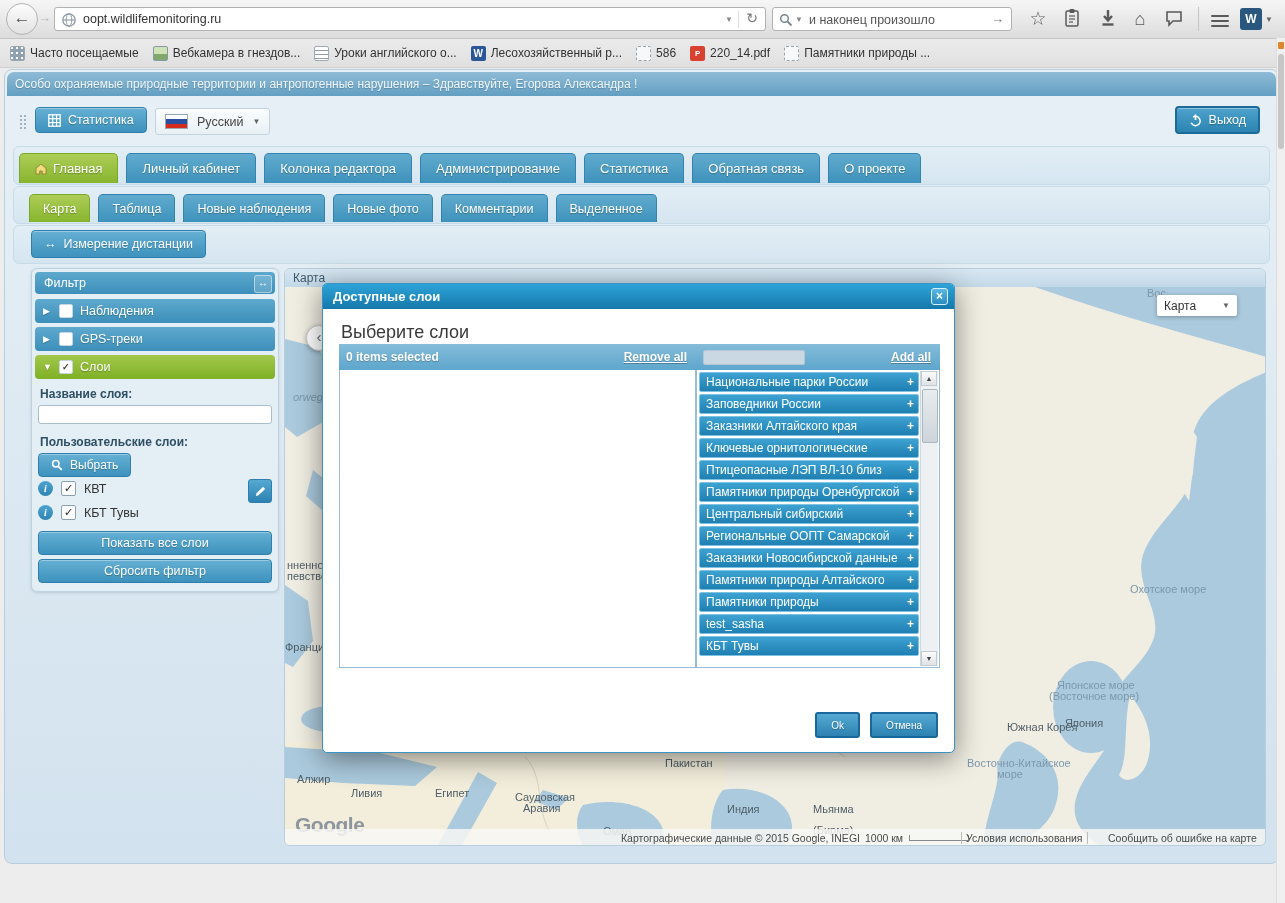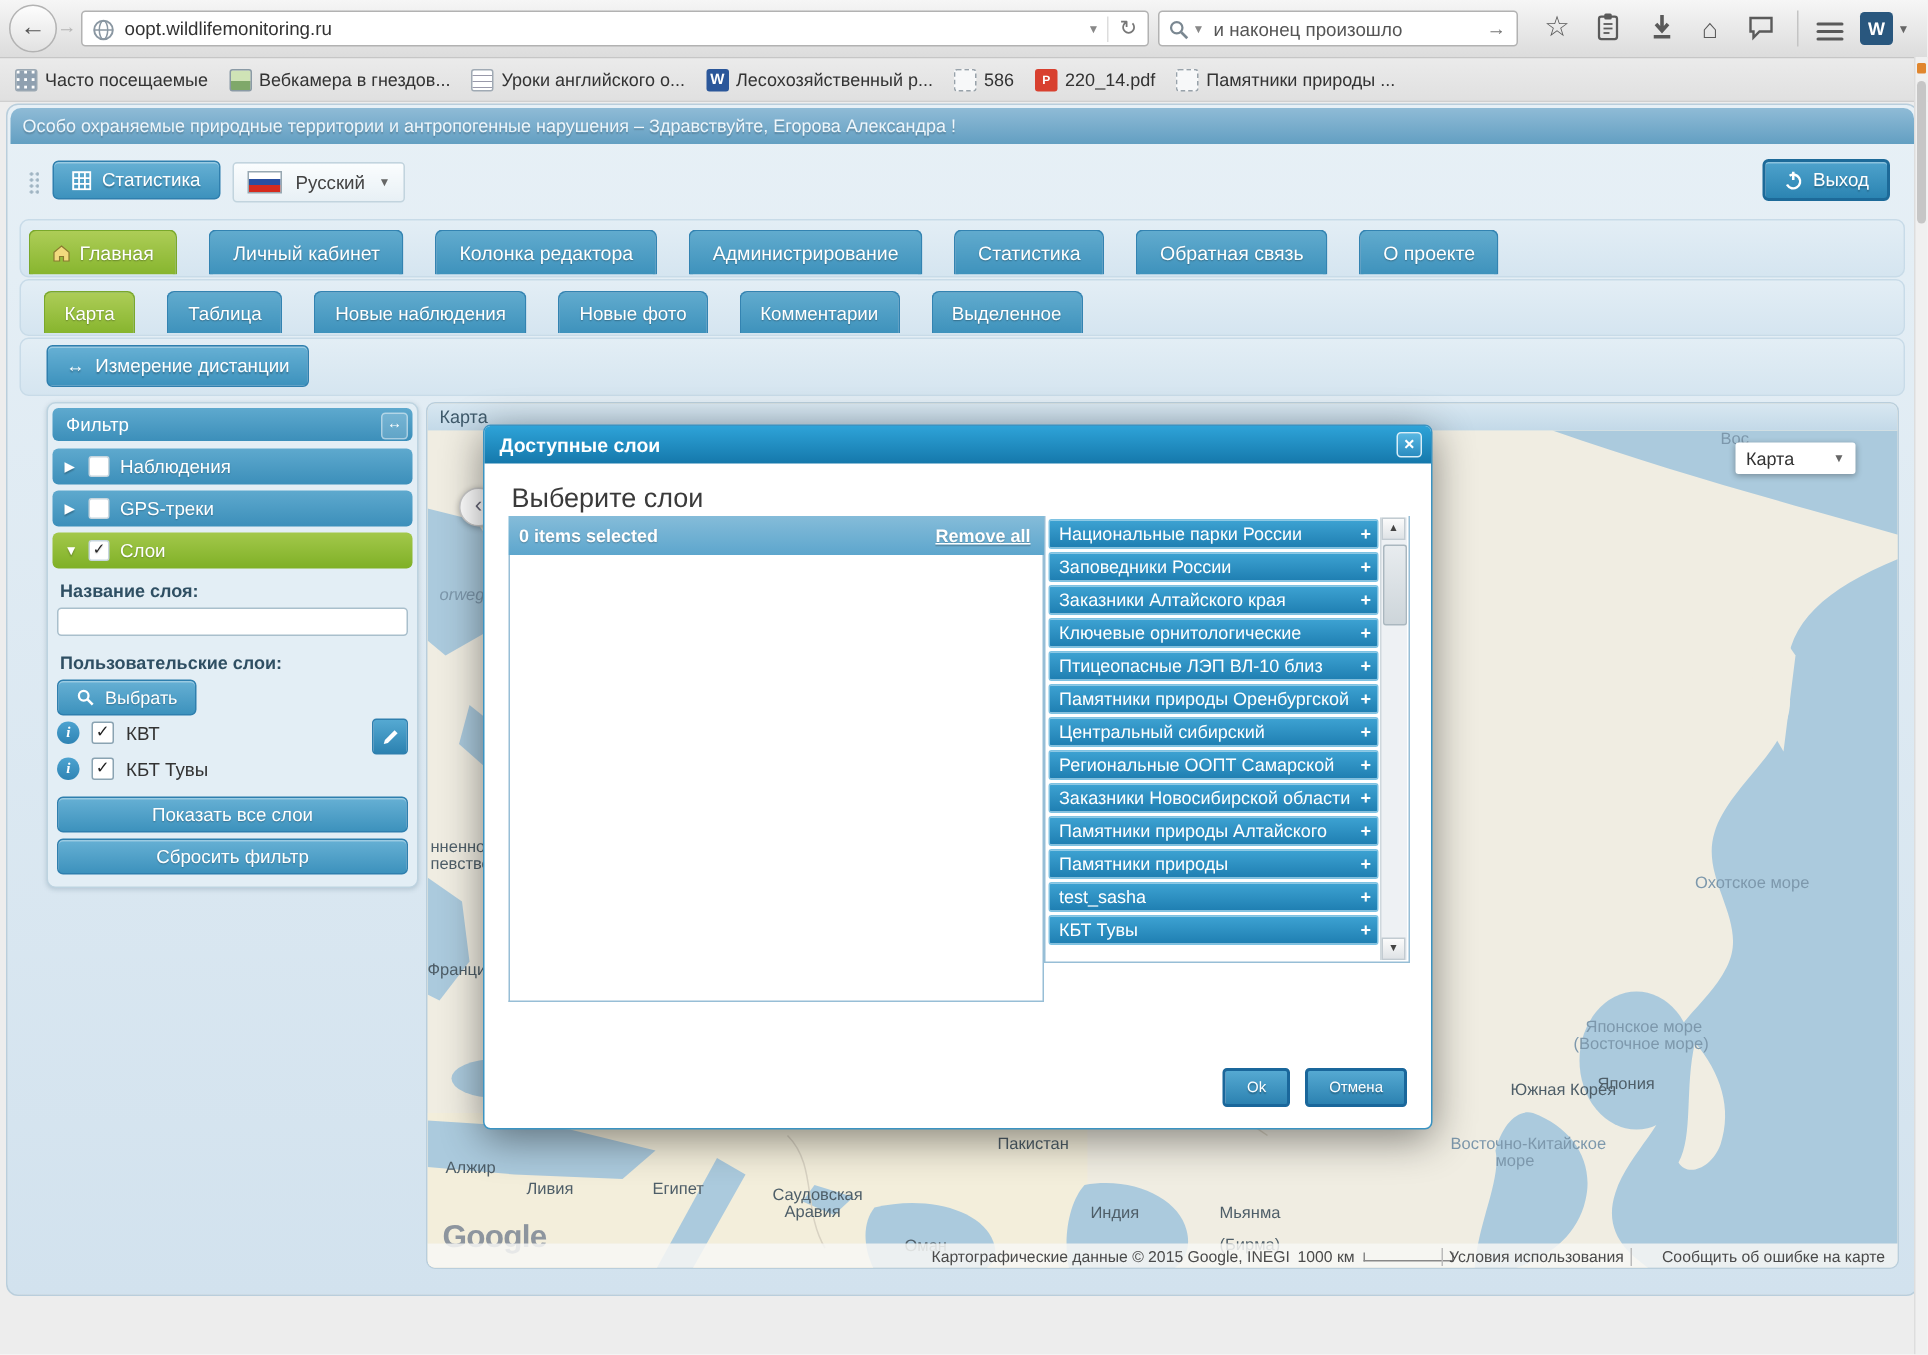--- a/index.html
+++ b/index.html
@@ -78,21 +78,21 @@
     background:linear-gradient(#fff 33%,#2a4fa0 33%,#2a4fa0 66%,#d52b1e 66%);}
   .lang-caret{font-size:8px;color:#666;}
   .logout-btn{position:absolute;right:18px;top:36px;height:28px;border:2px solid #1d6a99;
     background:linear-gradient(#4ea2cc,#2b84b2);}
 
   .band{position:absolute;left:8px;right:8px;border:1px solid #c8dbe8;border-radius:6px;
     background:linear-gradient(#e3eef5,#d5e5f0);}
   .band1{top:76px;height:37px;}
   .band2{top:116px;height:36px;}
   .band3{top:155px;height:37px;}
-  .tabs{position:absolute;display:flex;gap:21px;align-items:flex-end;}
+  .tabs{position:absolute;display:flex;gap:8px;align-items:flex-end;}
   .tabs-main{left:14px;top:80px;height:33px;}
   .tabs-sub{left:24px;top:120px;height:32px;}
   .tab{height:30px;padding:0 15px;border-radius:5px 5px 0 0;display:flex;align-items:center;gap:6px;
     background:linear-gradient(#61abce,#3e92bc);border:1px solid #3383b1;border-bottom:none;
     color:#fff;font-size:13px;text-shadow:0 1px 1px rgba(0,0,0,.3);cursor:pointer;box-sizing:border-box;}
   .tab2{height:28px;font-size:12.5px;padding:0 13px;}
   .tab.active{background:linear-gradient(#adcd57,#87b52e);border-color:#7aa82b;}
   .distance-btn{position:absolute;left:26px;top:160px;height:28px;}
 
   
@@ -504,30 +504,34 @@
 
     <div class="duallist">
       <div class="dl-left">
         <div class="dl-head">
           <span class="dl-count">0 items selected</span>
           <span class="dl-link">Remove all</span>
         </div>
         <div class="dl-list-left"></div>
       </div>
       <div class="dl-right">
+        <div class="dl-head">
+          <input class="dl-search" style="">
+          <span class="dl-link">Add all</span>
+        </div>
         <div class="dl-list-right">
           <div class="layer-item"><span>Национальные парки России</span><span class="layer-plus">+</span></div>
           <div class="layer-item"><span>Заповедники России</span><span class="layer-plus">+</span></div>
           <div class="layer-item"><span>Заказники Алтайского края</span><span class="layer-plus">+</span></div>
           <div class="layer-item"><span>Ключевые орнитологические</span><span class="layer-plus">+</span></div>
           <div class="layer-item"><span>Птицеопасные ЛЭП ВЛ-10 близ</span><span class="layer-plus">+</span></div>
           <div class="layer-item"><span>Памятники природы Оренбургской</span><span class="layer-plus">+</span></div>
           <div class="layer-item"><span>Центральный сибирский</span><span class="layer-plus">+</span></div>
           <div class="layer-item"><span>Региональные ООПТ Самарской</span><span class="layer-plus">+</span></div>
-          <div class="layer-item"><span>Заказники Новосибирской области</span><span class="layer-plus">+</span></div>
+          <div class="layer-item"><span>Заказники Новосибирской данные</span><span class="layer-plus">+</span></div>
           <div class="layer-item"><span>Памятники природы Алтайского</span><span class="layer-plus">+</span></div>
           <div class="layer-item"><span>Памятники природы</span><span class="layer-plus">+</span></div>
           <div class="layer-item"><span>test_sasha</span><span class="layer-plus">+</span></div>
           <div class="layer-item"><span>КБТ Тувы</span><span class="layer-plus">+</span></div>
           <div class="dl-scroll">
             <div class="scroll-btn up">▲</div>
             <div class="scroll-thumb"></div>
             <div class="scroll-btn down">▼</div>
           </div>
         </div>

